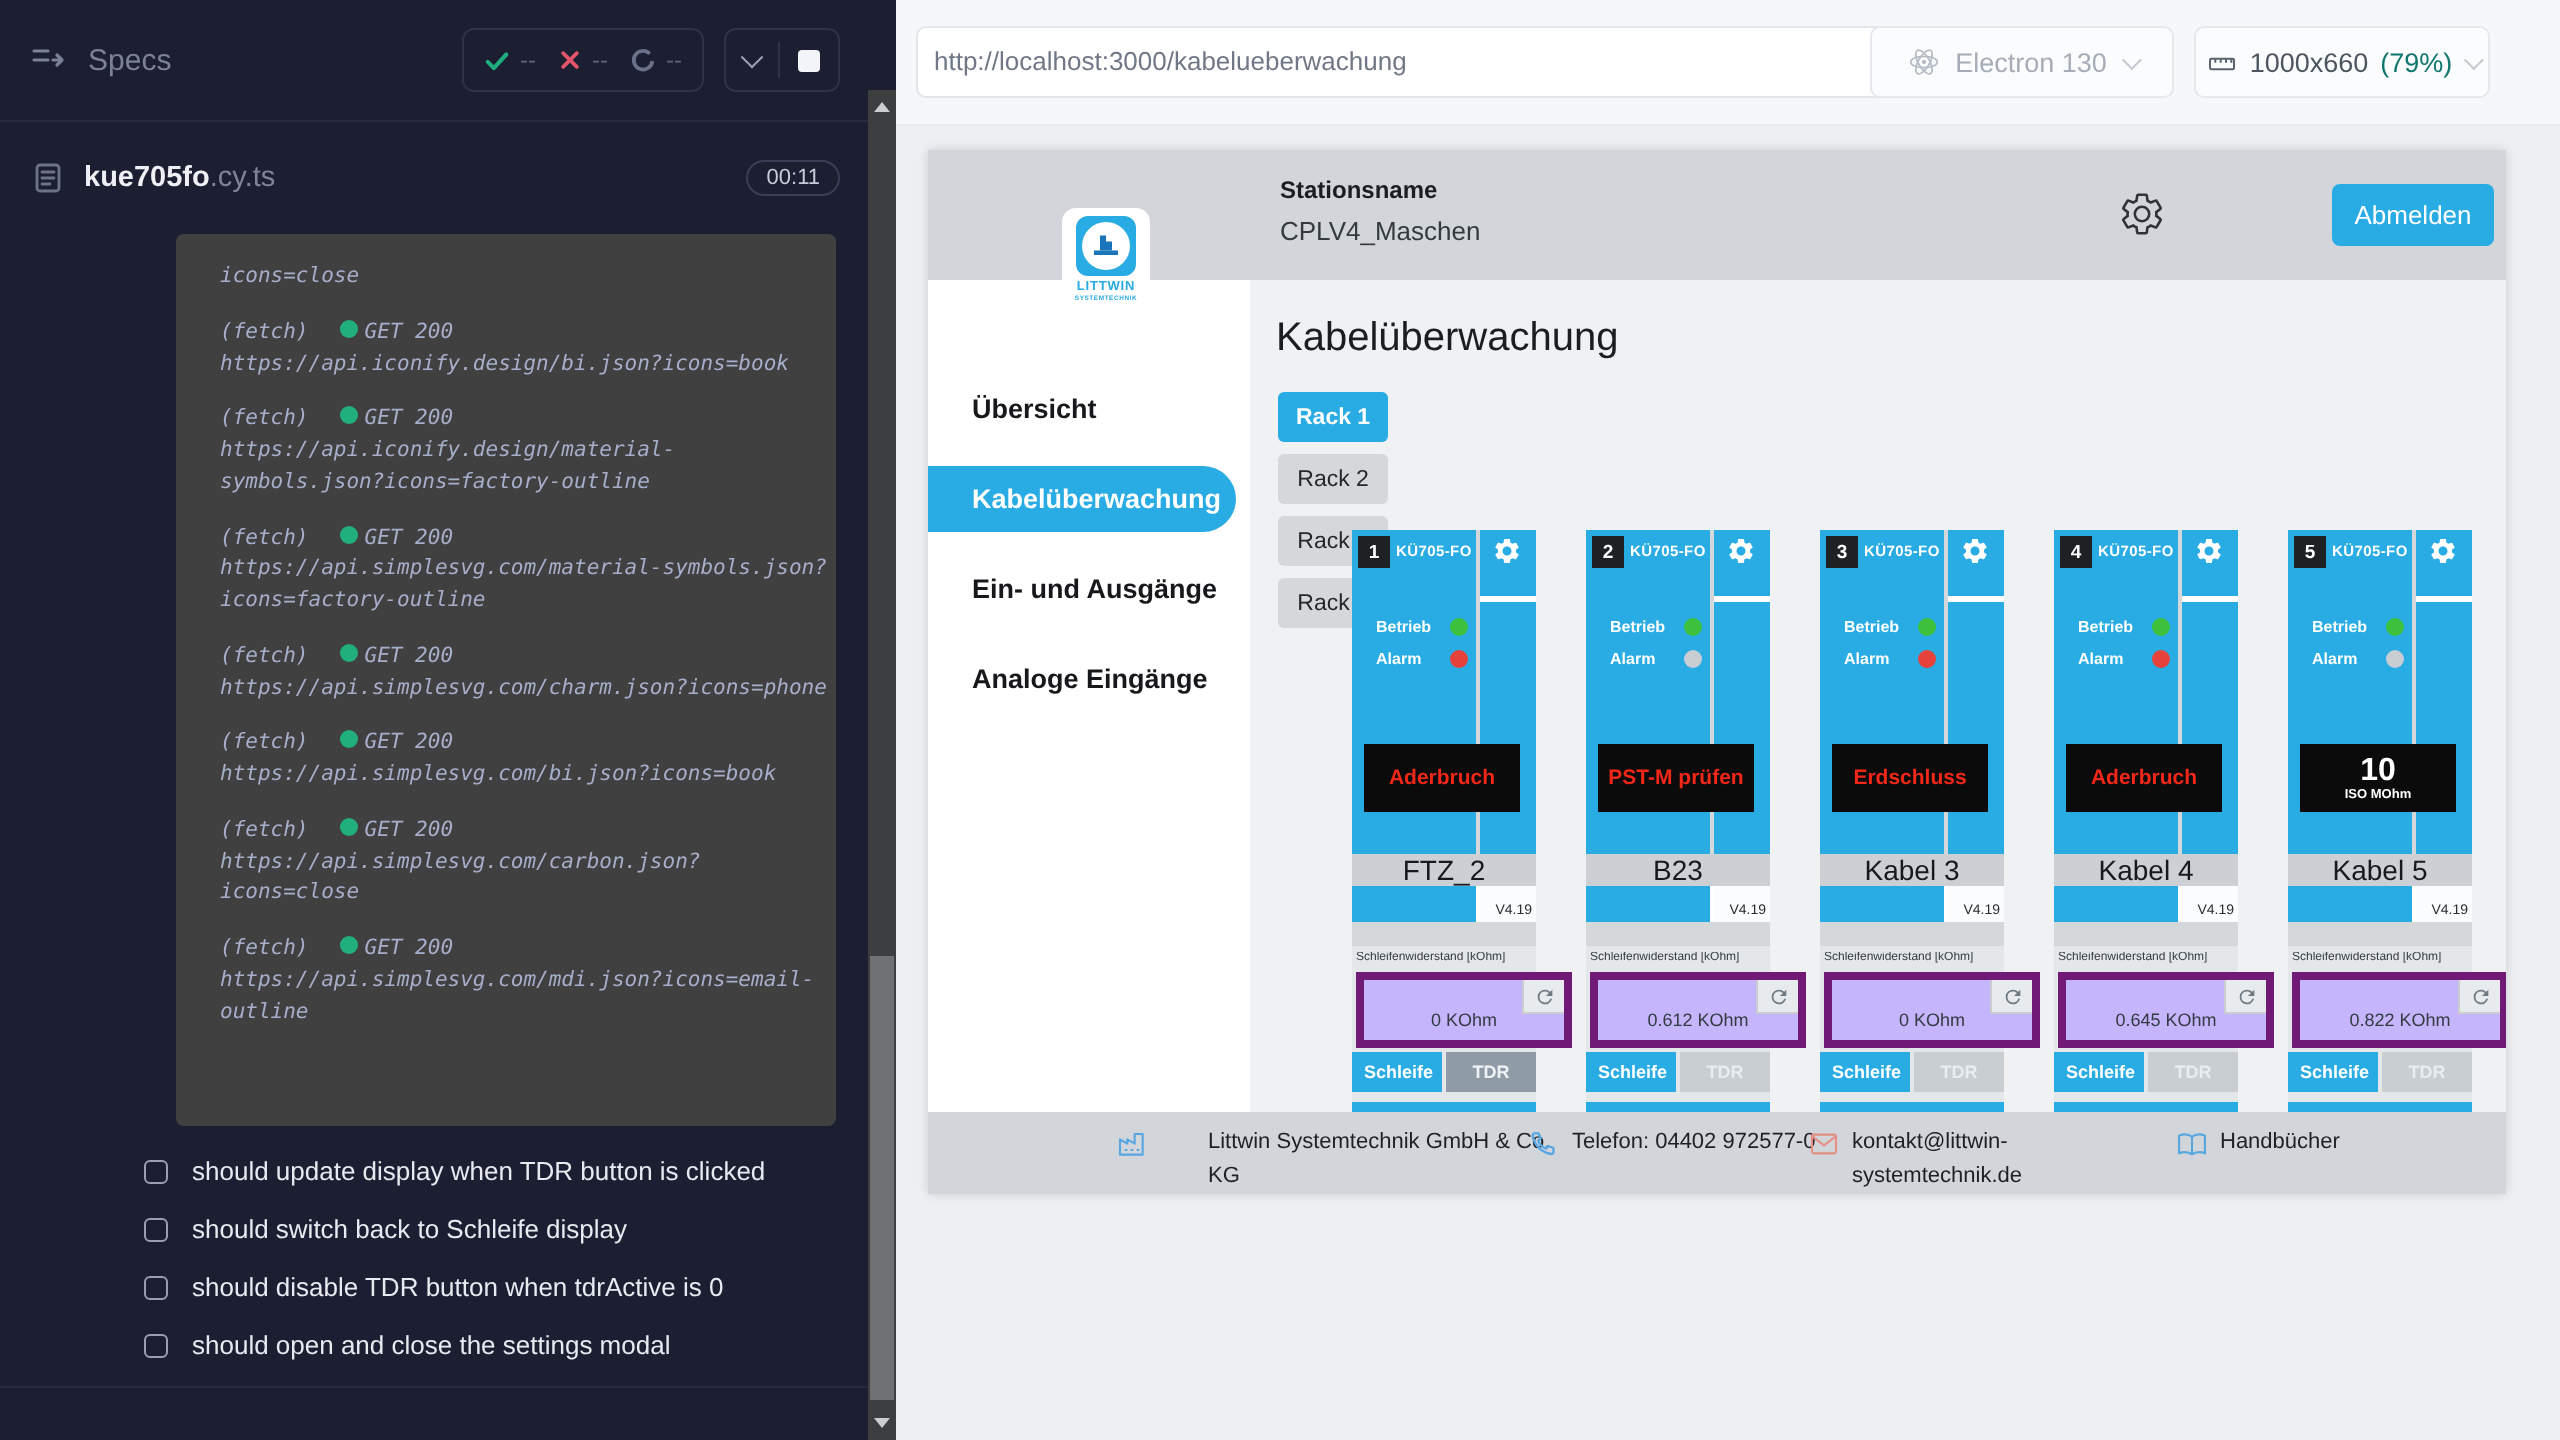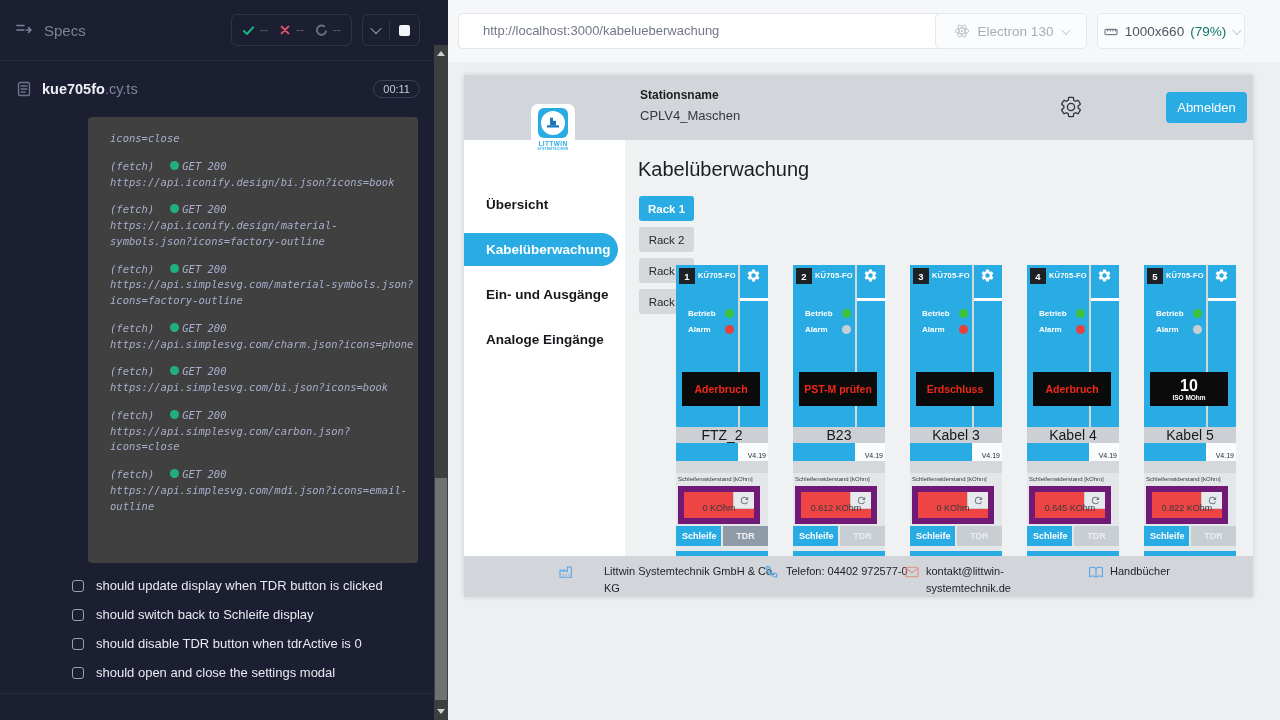--- a/index.html
+++ b/index.html
@@ -47,21 +47,21 @@
   .sb-up,.sb-dn{position:absolute;left:3px;width:0;height:0;border-left:4px solid transparent;
                 border-right:4px solid transparent;}
   .sb-up{top:6px;border-bottom:5px solid #cbced1;}
   .sb-dn{bottom:6px;border-top:5px solid #cbced1;}
   
   #right{position:absolute;left:448px;top:0;width:832px;height:720px;background:#edeff2;}
   .toolbar{position:absolute;left:0;top:0;width:832px;height:62px;background:#f6f7f9;
            border-bottom:1px solid #e9ebee;}
   .url-bar{position:absolute;left:10px;top:13px;width:492px;height:36px;background:#fff;
            border:1px solid #e2e5ea;border-radius:5px;box-sizing:border-box;
-           font-size:13px;color:#707786;line-height:34px;padding-left:24px;}
+           font-size:13px;color:#707786;line-height:34px;padding-left:8px;}
   .browser-sel{position:absolute;left:487px;top:13px;width:152px;height:36px;background:#fbfcfd;
            border:1px solid #e5e8ec;border-radius:5px;box-sizing:border-box;display:flex;
            align-items:center;justify-content:center;gap:8px;font-size:13.5px;color:#a6adb8;}
   .viewport-sel{position:absolute;left:649px;top:13px;width:148px;height:36px;background:#fbfcfd;
            border:1px solid #e5e8ec;border-radius:5px;box-sizing:border-box;display:flex;
            align-items:center;justify-content:center;gap:6px;font-size:13.5px;}
   .viewport-sel .vp{color:#4c5560;}
   .viewport-sel .vz{color:#0f766e;}
   .chev2{width:6px;height:6px;border-right:1.4px solid #c3c9d2;border-bottom:1.4px solid #c3c9d2;
          transform:rotate(45deg) translateY(-2px);}
@@ -125,22 +125,22 @@
   .c-name{position:absolute;left:0;top:162px;width:92px;height:16px;background:#ccd0d4;
           font-size:14px;color:#17191c;text-align:center;line-height:16px;}
   .c-verrow{position:absolute;left:0;top:178px;width:62px;height:18px;background:#29abe3;}
   .c-vergap{position:absolute;left:62px;top:178px;width:2px;height:18px;background:#fff;}
   .c-ver{position:absolute;left:64px;top:178px;width:28px;height:18px;background:#fbfcfd;
          font-size:7px;color:#272c31;display:flex;align-items:flex-end;justify-content:flex-end;
          padding:0 2px 2px 0;box-sizing:border-box;}
   .c-lower{position:absolute;left:0;top:208px;width:92px;height:78px;background:#e4e7ea;}
   .c-rlabel{position:absolute;left:2px;top:3px;font-size:6px;color:#343a3f;white-space:nowrap;
             overflow:hidden;width:88px;}
-  .c-vbox{position:absolute;left:2px;top:13px;width:82px;height:38px;background:#ef4444;
-          border:6px solid #701a75;box-sizing:border-box;}
+  .c-vbox{position:absolute;left:2px;top:13px;width:108px;height:38px;background:#c4b5fd;
+          border:4px solid #701a75;box-sizing:border-box;}
   .c-refresh{position:absolute;right:0;top:0;width:20px;height:16px;background:#e8ebed;
           border-left:1px solid #c9cdd0;border-bottom:1px solid #c9cdd0;display:flex;
           align-items:center;justify-content:center;cursor:pointer;}
   .c-val{position:absolute;left:0;bottom:5px;width:100%;text-align:center;font-size:9px;color:#343a40;}
   .c-btn{position:absolute;top:53px;width:45px;height:20px;border:none;font-size:9px;
          font-weight:700;cursor:pointer;font-family:"Liberation Sans",sans-serif;}
   .c-btn.loop{left:0;background:#29abe3;color:#fff;}
   .c-btn.tdr{left:47px;}
   .c-btn.tdr[data-enabled="true"]{background:#8f9ba6;color:#eef2f5;}
   .c-btn.tdr[data-enabled="false"]{background:#c9ced3;color:#e9edf0;}

